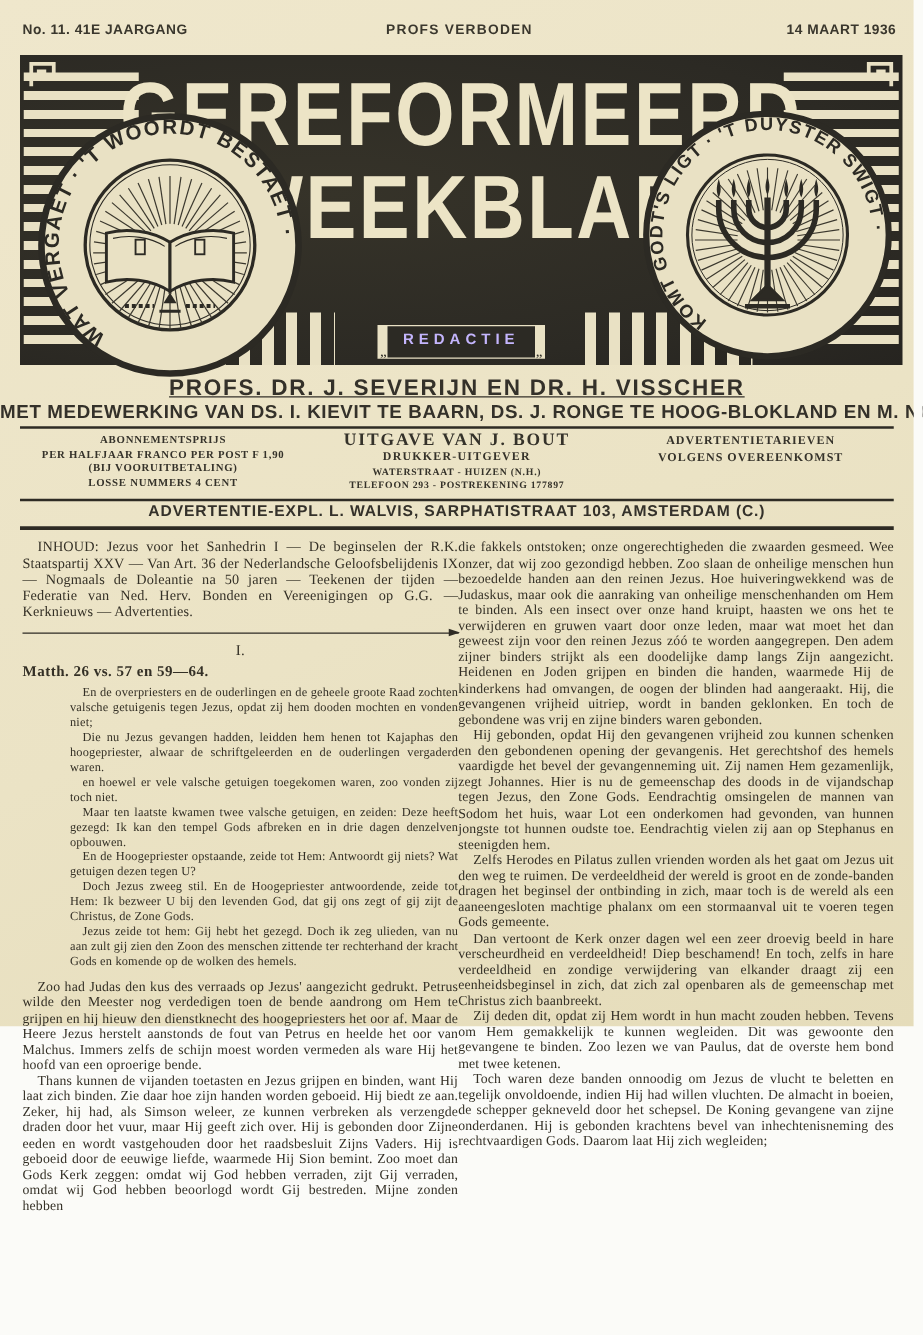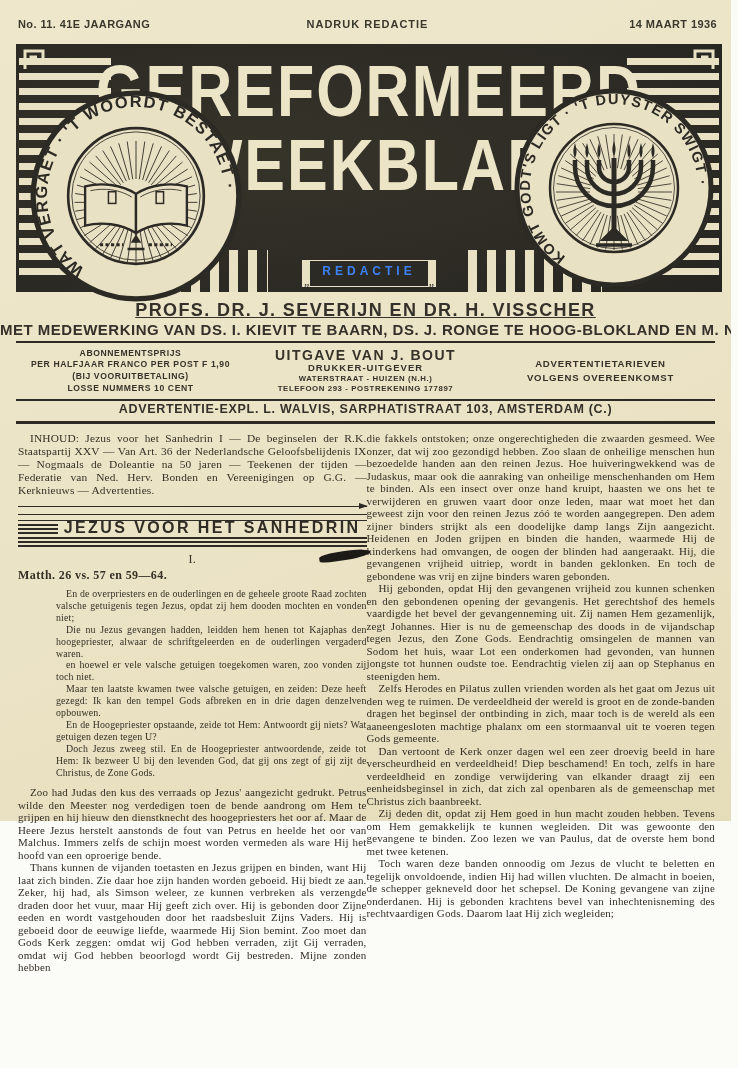--- a/index.html
+++ b/index.html
@@ -48,41 +48,41 @@
   .bars-h.l{left:118px;} .bars-h.r{right:120px;}
   .redactie-strip{
     position:absolute;left:50%;transform:translateX(-50%);bottom:5px;z-index:4;
     width:134px;height:27px;background:#e9e1c4;
     display:flex;align-items:center;justify-content:center;
   }
   .redactie-strip::before,.redactie-strip::after{
     content:"„";position:absolute;bottom:-2px;font-size:12px;color:#2c2a24;font-family:"Liberation Serif",serif;}
   .redactie-strip::before{left:2px;} .redactie-strip::after{right:2px;}
   .redactie-box{
-    background:#2c2a24;color:#3b82f6;padding:3px 12px 8px;
+    background:#2c2a24;color:#c4b5fd;padding:3px 12px 8px;
     font-family:"Liberation Sans","DejaVu Sans",sans-serif;font-weight:bold;
     font-size:12px;letter-spacing:4px;
   }
   
   .editors{
     position:absolute;left:60px;right:60px;top:300px;text-align:center;
     font-family:"Liberation Sans","DejaVu Sans",sans-serif;font-weight:bold;
     font-size:18px;letter-spacing:1.4px;color:#34312a;white-space:nowrap;text-decoration:underline;
   }
   .collab{
     position:absolute;left:0;right:0;top:321px;text-align:center;
     font-family:"Liberation Sans","DejaVu Sans",sans-serif;font-weight:bold;
     font-size:15px;letter-spacing:.5px;color:#34312a;white-space:nowrap;
   }
   
   .infobox{
     position:absolute;left:16px;right:16px;top:341px;height:56px;
     border-top:2px solid #2e2b24;border-bottom:2px solid #2e2b24;
-    display:flex;align-items:center;
-    font-family:Liberation Sans, sans-serif;font-weight:bold;color:#35322a;
+    display:flex;align-items:flex-start;
+    font-family:Liberation Serif, serif;font-weight:bold;color:#35322a;
   }
   .infocol{flex:1;display:flex;flex-direction:column;align-items:center;justify-content:center;text-align:center;padding:3px 4px;}
   .vrule{width:4px;border-left:1.5px solid #2e2b24;border-right:1.5px solid #2e2b24;margin:0;}
   .sub-line{font-size:8.6px;letter-spacing:.6px;line-height:1.35;}
   .pub-line1{font-size:14px;letter-spacing:1.5px;line-height:1.05;}
   .pub-line2{font-size:9.5px;letter-spacing:1px;line-height:1.25;}
   .pub-line3{font-size:7.8px;letter-spacing:.6px;line-height:1.3;}
   .adv-line{font-size:9.6px;letter-spacing:.8px;line-height:1.5;}
   .adline{
     position:absolute;left:0;right:0;top:402px;text-align:center;
@@ -124,21 +124,21 @@
   .edge-b{position:absolute;left:0;right:0;bottom:0;height:16px;background:#fbfbf8;}
   .edge-r{position:absolute;top:0;bottom:0;right:0;width:7px;background:#fbfbf8;}
 </style>
 </head>
 <body>
 
 <div class="page">
 
   <div class="topbar">
     <span class="left">No. 11.  41E JAARGANG</span>
-    <span class="center">NADRUK REDACTIE</span>
+    <span class="center">PROFS VERBODEN</span>
     <span class="right">14 MAART 1936</span>
   </div>
 
   <div class="masthead">
     <div class="stripes-v l"></div>
     <div class="stripes-v r"></div>
 
     <svg class="corner-key l" width="24" height="24" viewBox="0 0 24 24">
       <path d="M3,21 V3 H21 V15 H9 V9 H15" fill="none" stroke="#e9e1c4" stroke-width="3"></path>
     </svg>
@@ -297,21 +297,21 @@
   </div>
 
   <div class="editors">PROFS. DR. J. SEVERIJN EN DR. H. VISSCHER</div>
   <div class="collab">MET MEDEWERKING VAN DS. I. KIEVIT TE BAARN, DS. J. RONGE TE HOOG-BLOKLAND EN M. NOTEBOOM TE HILVERSUM</div>
 
   <div class="infobox">
     <div class="infocol">
       <div class="sub-line">ABONNEMENTSPRIJS</div>
       <div class="sub-line">PER HALFJAAR FRANCO PER POST F 1,90</div>
       <div class="sub-line">(BIJ VOORUITBETALING)</div>
-      <div class="sub-line">LOSSE NUMMERS 10 CENT</div>
+      <div class="sub-line">LOSSE NUMMERS 4 CENT</div>
     </div>
     <div class="vrule"></div>
     <div class="infocol">
       <div class="pub-line1">UITGAVE VAN J. BOUT</div>
       <div class="pub-line2">DRUKKER-UITGEVER</div>
       <div class="pub-line3">WATERSTRAAT  -  HUIZEN (N.H.)</div>
       <div class="pub-line3">TELEFOON 293  -  POSTREKENING 177897</div>
     </div>
     <div class="vrule"></div>
     <div class="infocol">
@@ -322,55 +322,46 @@
 
   <div class="adline">ADVERTENTIE-EXPL. L. WALVIS, SARPHATISTRAAT 103, AMSTERDAM (C.)</div>
   <div class="thickrule"></div>
 
   <div class="bodywrap">
 
     <div class="col colL">
       <p class="inhoud">INHOUD: Jezus voor het Sanhedrin I — De beginselen der R.K. Staatspartij XXV — Van Art. 36 der Nederlandsche Geloofsbelijdenis IX — Nogmaals de Doleantie na 50 jaren — Teekenen der tijden — Federatie van Ned. Herv. Bonden en Vereenigingen op G.G. — Kerknieuws — Advertenties.</p>
       <div class="divider"></div>
 
-      <div class="art-heading">
-        <div class="head-top"></div>
-        <div class="head-row">
-          <span class="tri left"></span>
-          <h1>JEZUS VOOR HET SANHEDRIN</h1>
-          <span class="tri right"></span>
-        </div>
-        <div class="tri-rule"></div>
-        <span class="ink-blot"></span>
-      </div>
 
       <p class="part-num">I.</p>
       <p class="scripture-ref">Matth. 26 vs. 57 en 59—64.</p>
 
       <div class="quote">
         <p>En de overpriesters en de ouderlingen en de geheele groote Raad zochten valsche getuigenis tegen Jezus, opdat zij hem dooden mochten en vonden niet;</p>
         <p>Die nu Jezus gevangen hadden, leidden hem henen tot Kajaphas den hoogepriester, alwaar de schriftgeleerden en de ouderlingen vergaderd waren.</p>
         <p>en hoewel er vele valsche getuigen toegekomen waren, zoo vonden zij toch niet.</p>
         <p>Maar ten laatste kwamen twee valsche getuigen, en zeiden: Deze heeft gezegd: Ik kan den tempel Gods afbreken en in drie dagen denzelven opbouwen.</p>
         <p>En de Hoogepriester opstaande, zeide tot Hem: Antwoordt gij niets? Wat getuigen dezen tegen U?</p>
         <p>Doch Jezus zweeg stil. En de Hoogepriester antwoordende, zeide tot Hem: Ik bezweer U bij den levenden God, dat gij ons zegt of gij zijt de Christus, de Zone Gods.</p>
+        <p>Jezus zeide tot hem: Gij hebt het gezegd. Doch ik zeg ulieden, van nu aan zult gij zien den Zoon des menschen zittende ter rechterhand der kracht Gods en komende op de wolken des hemels.</p>
       </div>
 
       <div class="bodytext">
         <p>Zoo had Judas den kus des verraads op Jezus' aangezicht gedrukt. Petrus wilde den Meester nog verdedigen toen de bende aandrong om Hem te grijpen en hij hieuw den dienstknecht des hoogepriesters het oor af. Maar de Heere Jezus herstelt aanstonds de fout van Petrus en heelde het oor van Malchus. Immers zelfs de schijn moest worden vermeden als ware Hij het hoofd van een oproerige bende.</p>
         <p>Thans kunnen de vijanden toetasten en Jezus grijpen en binden, want Hij laat zich binden. Zie daar hoe zijn handen worden geboeid. Hij biedt ze aan. Zeker, hij had, als Simson weleer, ze kunnen verbreken als verzengde draden door het vuur, maar Hij geeft zich over. Hij is gebonden door Zijne eeden en wordt vastgehouden door het raadsbesluit Zijns Vaders. Hij is geboeid door de eeuwige liefde, waarmede Hij Sion bemint. Zoo moet dan Gods Kerk zeggen: omdat wij God hebben verraden, zijt Gij verraden, omdat wij God hebben beoorlogd wordt Gij bestreden. Mijne zonden hebben</p>
       </div>
     </div>
 
     <div class="col colR">
       <p class="cont">die fakkels ontstoken; onze ongerechtigheden die zwaarden gesmeed. Wee onzer, dat wij zoo gezondigd hebben. Zoo slaan de onheilige menschen hun bezoedelde handen aan den reinen Jezus. Hoe huiveringwekkend was de Judaskus, maar ook die aanraking van onheilige menschenhanden om Hem te binden. Als een insect over onze hand kruipt, haasten we ons het te verwijderen en gruwen vaart door onze leden, maar wat moet het dan geweest zijn voor den reinen Jezus zóó te worden aangegrepen. Den adem zijner binders strijkt als een doodelijke damp langs Zijn aangezicht. Heidenen en Joden grijpen en binden die handen, waarmede Hij de kinderkens had omvangen, de oogen der blinden had aangeraakt. Hij, die gevangenen vrijheid uitriep, wordt in banden geklonken. En toch de gebondene was vrij en zijne binders waren gebonden.</p>
       <p>Hij gebonden, opdat Hij den gevangenen vrijheid zou kunnen schenken en den gebondenen opening der gevangenis. Het gerechtshof des hemels vaardigde het bevel der gevangenneming uit. Zij namen Hem gezamenlijk, zegt Johannes. Hier is nu de gemeenschap des doods in de vijandschap tegen Jezus, den Zone Gods. Eendrachtig omsingelen de mannen van Sodom het huis, waar Lot een onderkomen had gevonden, van hunnen jongste tot hunnen oudste toe. Eendrachtig vielen zij aan op Stephanus en steenigden hem.</p>
       <p>Zelfs Herodes en Pilatus zullen vrienden worden als het gaat om Jezus uit den weg te ruimen. De verdeeldheid der wereld is groot en de zonde-banden dragen het beginsel der ontbinding in zich, maar toch is de wereld als een aaneengesloten machtige phalanx om een stormaanval uit te voeren tegen Gods gemeente.</p>
       <p>Dan vertoont de Kerk onzer dagen wel een zeer droevig beeld in hare verscheurdheid en verdeeldheid! Diep beschamend! En toch, zelfs in hare verdeeldheid en zondige verwijdering van elkander draagt zij een eenheidsbeginsel in zich, dat zich zal openbaren als de gemeenschap met Christus zich baanbreekt.</p>
-      <p>Zij deden dit, opdat zij Hem goed in hun macht zouden hebben. Tevens om Hem gemakkelijk te kunnen wegleiden. Dit was gewoonte den gevangene te binden. Zoo lezen we van Paulus, dat de overste hem bond met twee ketenen.</p>
+      <p>Zij deden dit, opdat zij Hem wordt in hun macht zouden hebben. Tevens om Hem gemakkelijk te kunnen wegleiden. Dit was gewoonte den gevangene te binden. Zoo lezen we van Paulus, dat de overste hem bond met twee ketenen.</p>
       <p>Toch waren deze banden onnoodig om Jezus de vlucht te beletten en tegelijk onvoldoende, indien Hij had willen vluchten. De almacht in boeien, de schepper gekneveld door het schepsel. De Koning gevangene van zijne onderdanen. Hij is gebonden krachtens bevel van inhechtenisneming des rechtvaardigen Gods. Daarom laat Hij zich wegleiden;</p>
     </div>
 
   </div>
 </div>
 
 <div class="edge-r"></div>
 <div class="edge-b"></div>
 
 </body></html>

